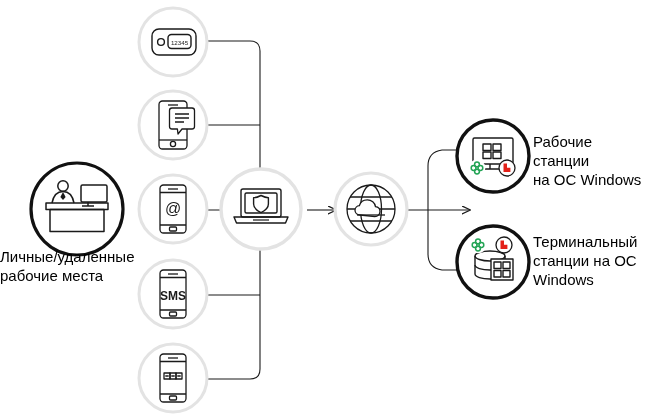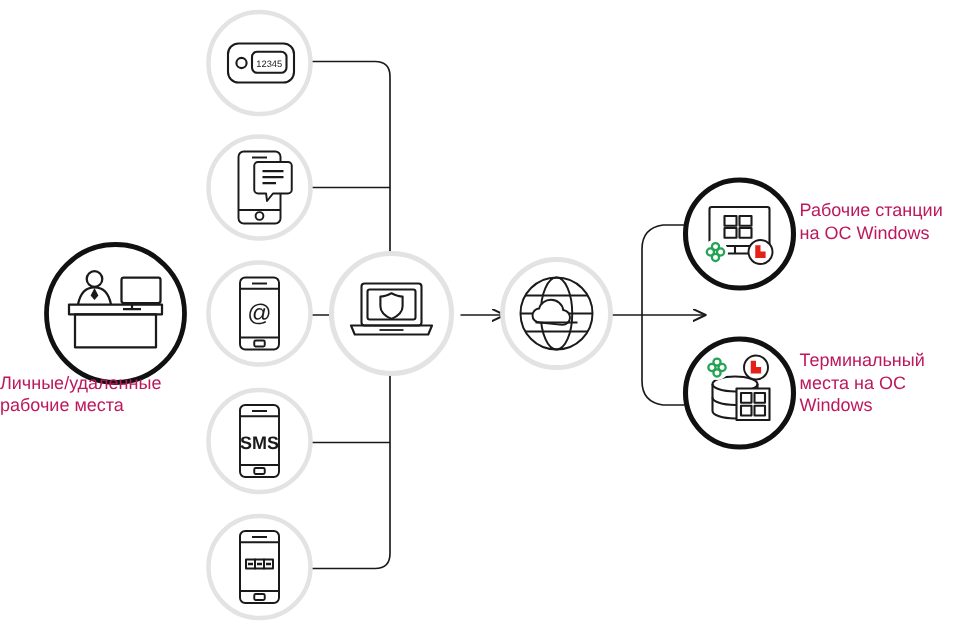--- a/index.html
+++ b/index.html
@@ -19,22 +19,22 @@
   }
   #diagram-svg {
     position: absolute;
     left: 0;
     top: 0;
     width: 650px;
     height: 419px;
   }
   .node-label {
     position: absolute;
-    color: #be185d;
-    font-size: 12px;
+    color: #000000;
+    font-size: 15px;
     line-height: 1.25;
     white-space: pre-line;
   }
   #label-source {
     left: 0px;
     top: 248px;
     width: 155px;
   }
   #label-workstations {
     left: 533px;
@@ -245,16 +245,16 @@
 
   </svg>
 
   <div class="node-label" id="label-source">Личные/удаленные
 рабочие места</div>
 
   <div class="node-label" id="label-workstations">Рабочие станции
 на ОС Windows</div>
 
   <div class="node-label" id="label-terminal">Терминальный
-места на ОС
+станции на ОС
 Windows</div>
 
 </div>
 
 </body></html>

